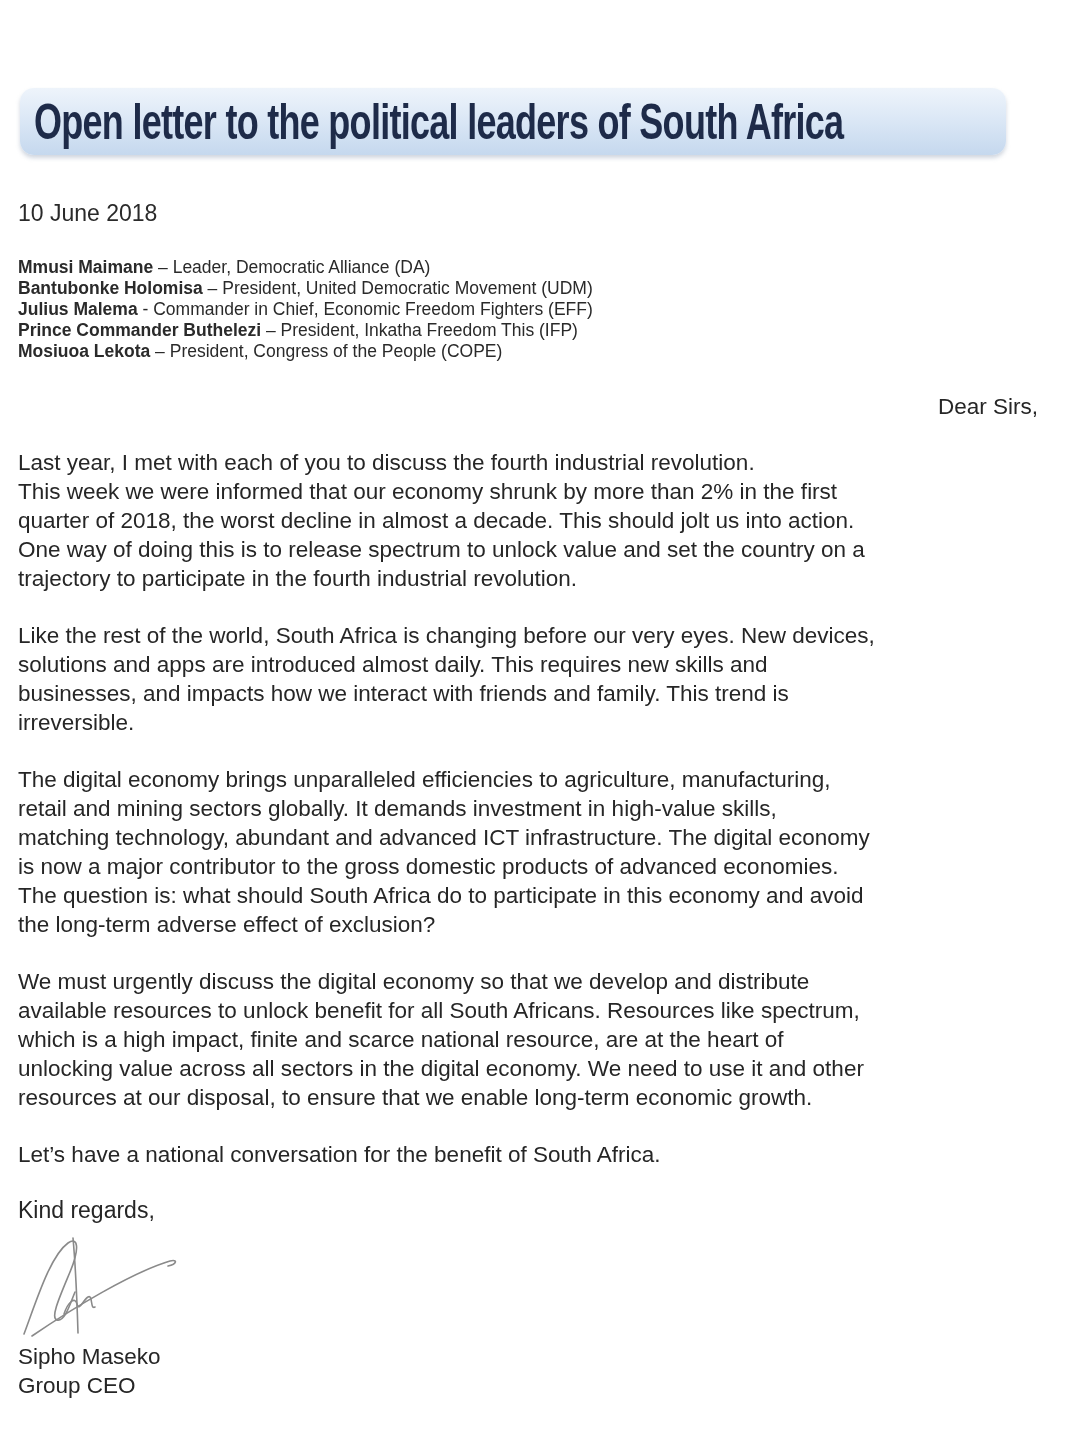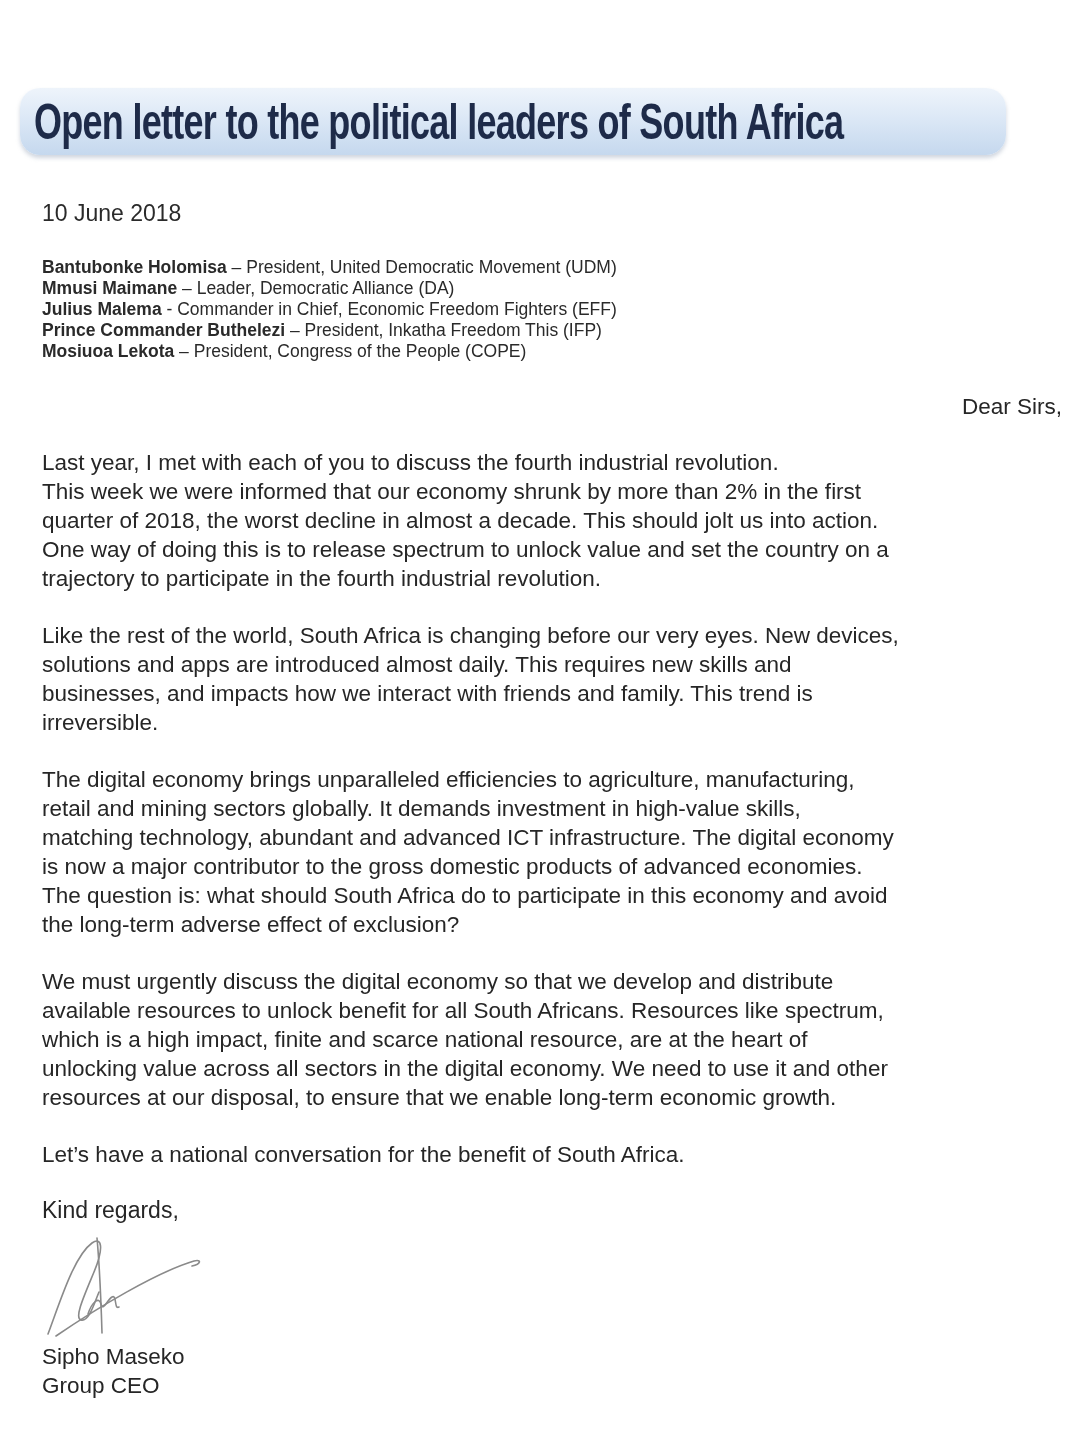--- a/index.html
+++ b/index.html
@@ -16,40 +16,40 @@
     width: 1078px;
     height: 1437px;
     background: #ffffff;
   }
   .title-banner {
     position: absolute;
     left: 20px;
     top: 88px;
     width: 986px;
     height: 67px;
-    border-radius: 20px;
+    border-radius: 14px;
     background: linear-gradient(180deg, #eef4fb 0%, #dce8f6 45%, #c5d8ee 100%);
     box-shadow: 0 3px 4px rgba(150,165,185,0.45);
     display: flex;
     align-items: center;
     padding-left: 14px;
     overflow: visible;
   }
   .title-banner h1 {
     font-size: 50px;
     font-weight: 700;
     letter-spacing: -1px;
     white-space: nowrap;
     color: #1e2b49;
     transform: scaleX(0.72);
     transform-origin: 0 50%;
   }
   .content {
     position: absolute;
-    left: 42px;
+    left: 18px;
     top: 200px;
     width: 1020px;
   }
   .date {
     font-size: 23px;
     color: #2a2a2a;
   }
   .recipients {
     margin-top: 30px;
     font-size: 17.5px;
@@ -83,22 +83,22 @@
 
   <div class="title-banner">
     <h1>Open letter to the political leaders of South Africa</h1>
   </div>
 
   <div class="content">
 
     <p class="date">10 June 2018</p>
 
     <div class="recipients">
+      <div><span class="recipient-name">Mmusi Maimane</span><span> – Leader, Democratic Alliance (DA)</span></div>
       <div><span class="recipient-name">Bantubonke Holomisa</span><span> – President, United Democratic Movement (UDM)</span></div>
-      <div><span class="recipient-name">Mmusi Maimane</span><span> – Leader, Democratic Alliance (DA)</span></div>
       <div><span class="recipient-name">Julius Malema</span><span> - Commander in Chief, Economic Freedom Fighters (EFF)</span></div>
       <div><span class="recipient-name">Prince Commander Buthelezi</span><span> – President, Inkatha Freedom This (IFP)</span></div>
       <div><span class="recipient-name">Mosiuoa Lekota</span><span> – President, Congress of the People (COPE)</span></div>
     </div>
 
     <p class="salutation">Dear Sirs,</p>
 
     <p class="para">Last year, I met with each of you to discuss the fourth industrial revolution.
 This week we were informed that our economy shrunk by more than 2% in the first
 quarter of 2018, the worst decline in almost a decade. This should jolt us into action.

